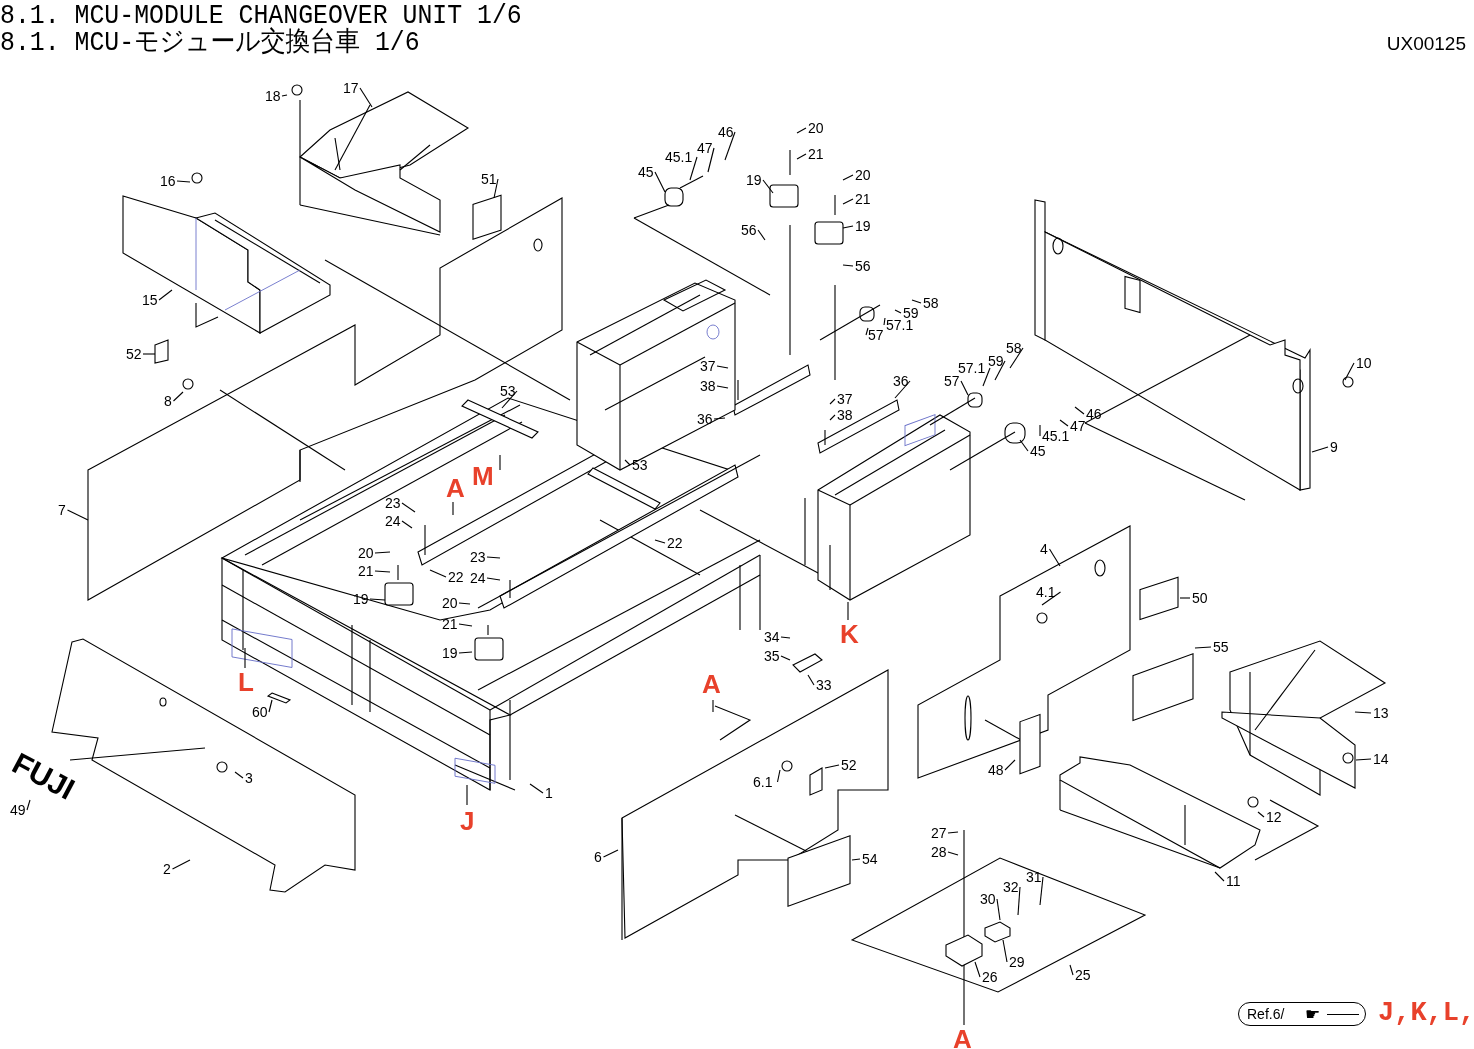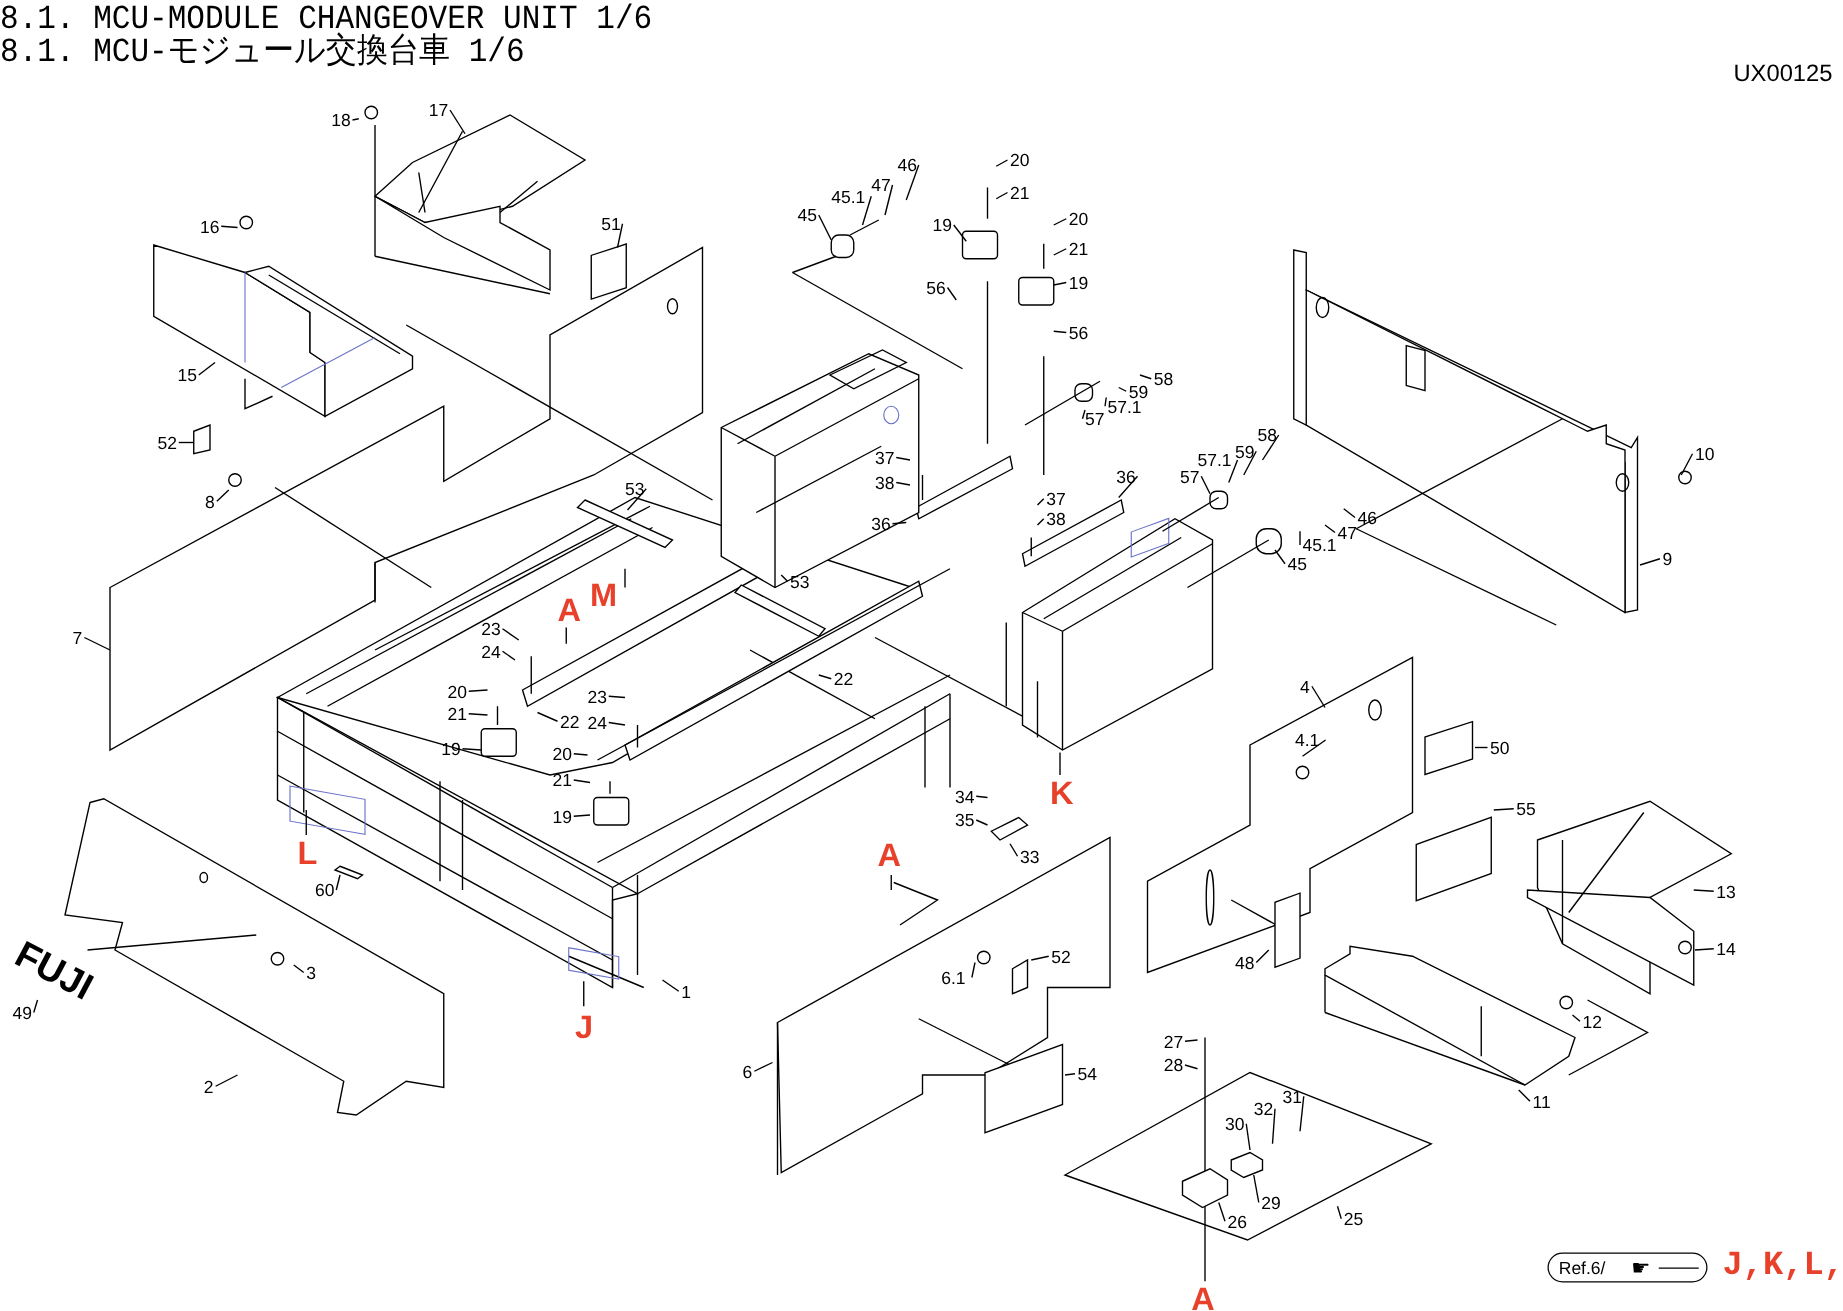--- a/index.html
+++ b/index.html
@@ -1,20 +1,20 @@
 <!DOCTYPE html>
 <html><head>
 <meta charset="utf-8">
 <style>
   html, body { margin:0; padding:0; background:#ffffff; }
   body { width:1474px; height:1049px; position:relative; overflow:hidden; font-family:"Liberation Sans", sans-serif; }
   .title { position:absolute; left:0; font-family:"Liberation Mono", "DejaVu Sans Mono", monospace; font-size:27px; line-height:27px; color:#000; letter-spacing:0px; transform:scaleX(0.92); transform-origin:left top; white-space:nowrap; }
   #title-en { top:3px; }
   #title-ja { top:30px; }
-  #doc-code { position:absolute; right:8px; top:33px; font-size:19px; color:#000;margin-top:16px; }
+  #doc-code { position:absolute; right:8px; top:33px; font-size:19px; color:#000; }
   svg#drawing { position:absolute; left:0; top:0; }
   .ln { stroke:#000; stroke-width:1.1; fill:none; }
   .pn { stroke:#000; stroke-width:1.1; fill:#fff; }
   .bl { stroke:#6b72c9; stroke-width:0.9; fill:none; }
   .lbl { font-family:"Liberation Sans", sans-serif; font-size:14px; fill:#000; }
   .ref { font-family:"Liberation Sans", sans-serif; font-size:26px; font-weight:bold; fill:#e8412b; }
   #ref-box { position:absolute; left:1238px; top:1002px; width:128px; height:24px; border:1.3px solid #000; border-radius:13px; box-sizing:border-box; }
   #ref-text { position:absolute; left:8px; top:3px; font-size:14px; color:#000; }
   #ref-hand { position:absolute; left:66px; top:1px; font-size:17px; color:#000; }
   #ref-line { position:absolute; left:88px; top:11px; width:32px; border-top:1.3px solid #000; }

